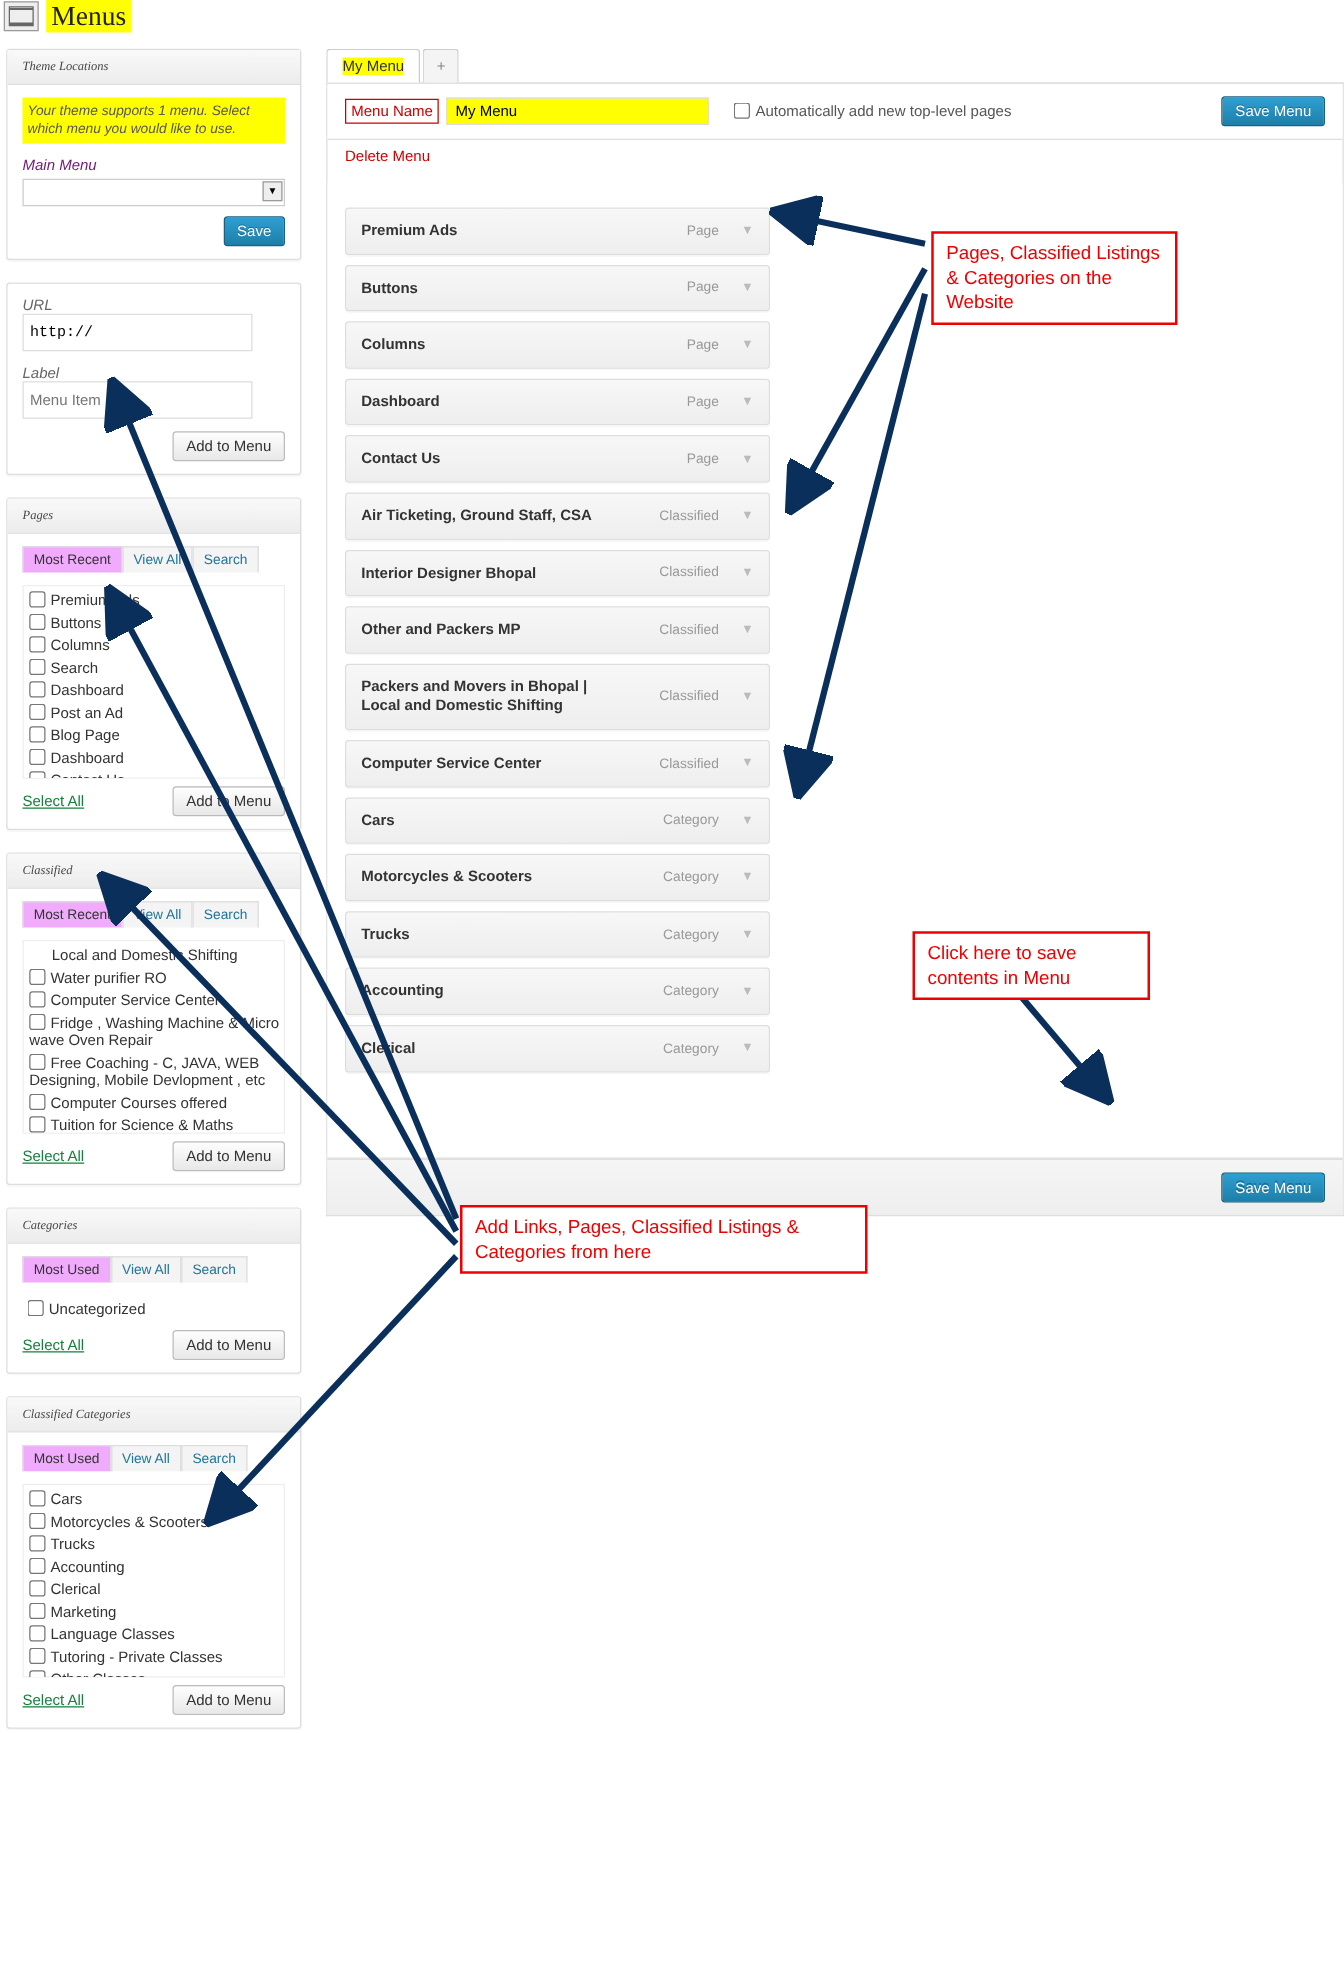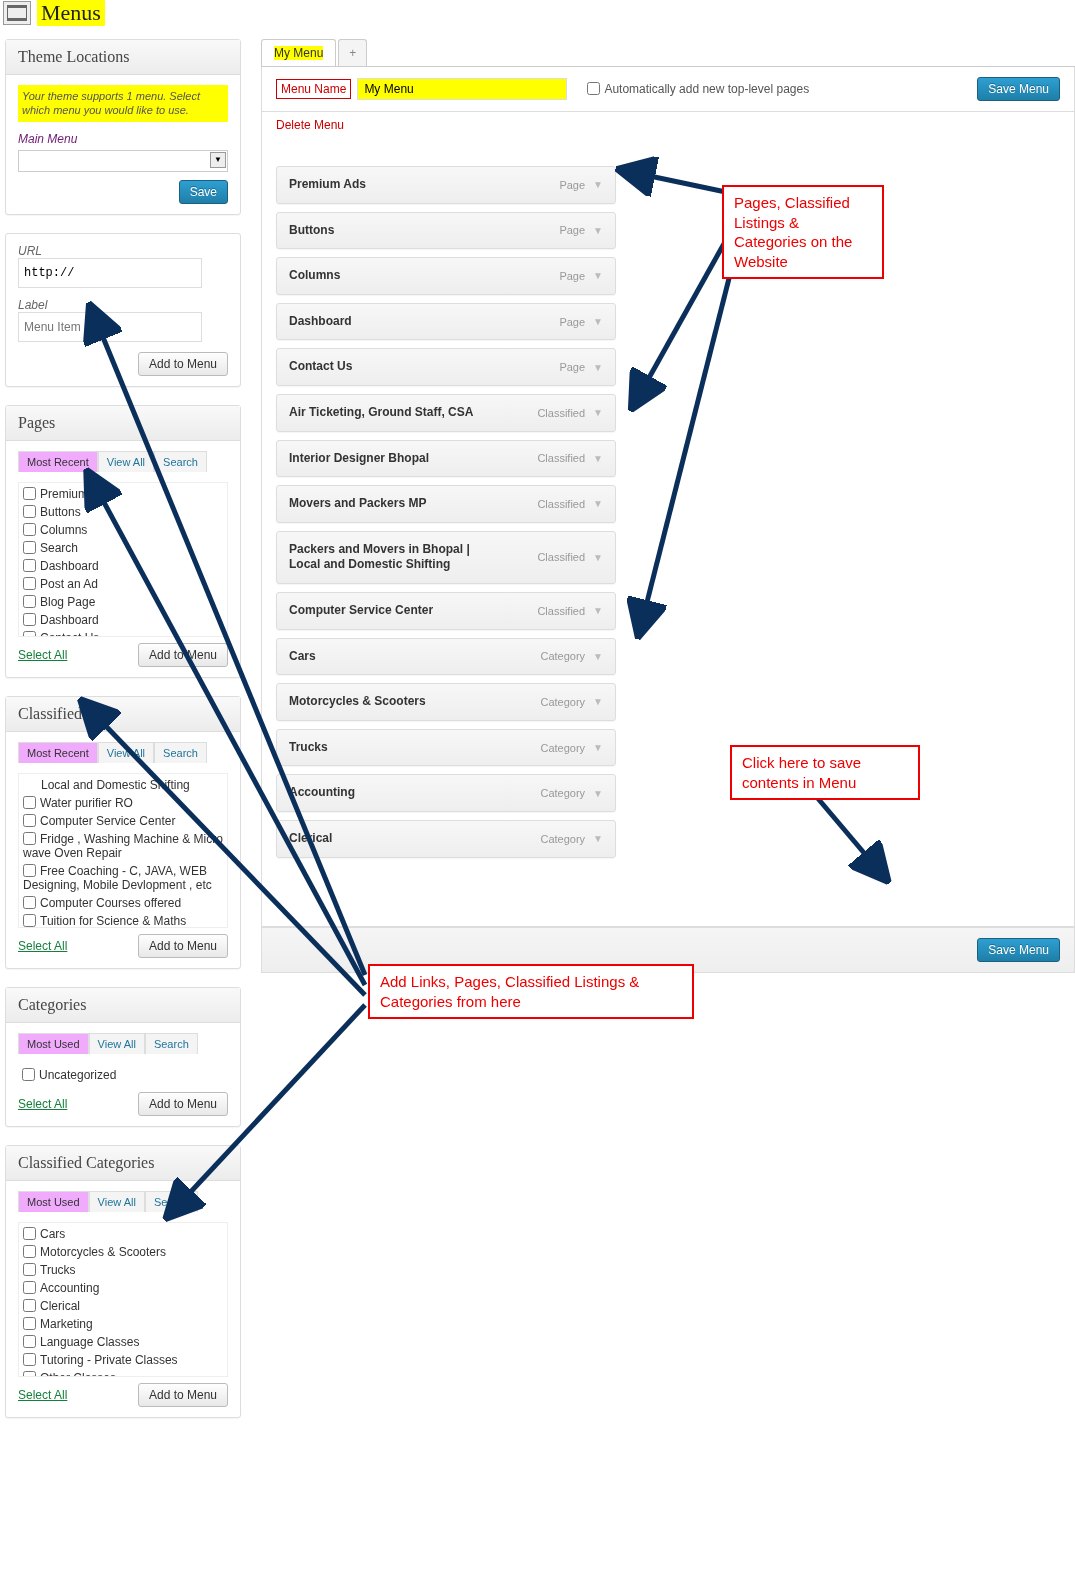--- a/index.html
+++ b/index.html
@@ -5,21 +5,21 @@
 * { box-sizing: border-box; margin: 0; padding: 0; }
 body { font-family: Arial, sans-serif; font-size: 12px; color: #333; background: #fff; width: 1075px; position: relative; }
 .page { display: flex; padding: 5px 0 0 5px; }
 .header-row { display: flex; align-items: center; margin-bottom: 8px; padding-left: 3px; }
 .menus-icon { width: 28px; height: 24px; border: 1px solid #999; background: #eee; display: flex; align-items: center; justify-content: center; margin-right: 6px; }
 .menus-icon::before { content: ""; display: block; width: 18px; height: 14px; border: 1px solid #666; box-shadow: inset 0 4px 0 -2px #666, inset 0 -4px 0 -2px #666; }
 .page-title { font-size: 22px; font-weight: normal; background: #ffff00; padding: 0 4px; font-family: Georgia, serif; color: #222; }
 .left { width: 236px; flex-shrink: 0; }
 .right { flex: 1; padding-left: 20px; }
 .postbox { border: 1px solid #ddd; background: #fff; margin-bottom: 18px; border-radius: 3px; box-shadow: 0 1px 1px rgba(0,0,0,0.04); }
-.postbox h3 { font-size: 16px; font-weight: normal; font-family: Georgia, serif; color: #464646; padding: 8px 12px; background: linear-gradient(#f9f9f9,#ececec); border-bottom: 1px solid #ddd; }
+.postbox h3 { font-size: 10px; font-weight: normal; font-family: Georgia, serif; color: #464646; padding: 8px 12px; background: linear-gradient(#f9f9f9,#ececec); border-bottom: 1px solid #ddd; font-style: italic; }
 .postbox .inside { padding: 10px 12px; }
 .notice { background: #ffff00; font-style: italic; color: #555; padding: 4px; margin-bottom: 10px; font-size: 11px; line-height: 1.3; }
 .form-row { margin-bottom: 10px; }
 .form-row label { font-style: italic; color: #666; display: inline-block; width: 45px; font-size: 12px; }
 .form-row input[type=text] { border: 1px solid #ddd; padding: 7px 5px; font-size: 12px; width: 184px; font-family: "Courier New", monospace; }
 .form-row input.label-inp { font-family: Arial, sans-serif; }
 .select-wrap { position: relative; margin-bottom: 8px; }
 .select-wrap select { width: 100%; height: 22px; border: 1px solid #ccc; background: #fff; -webkit-appearance: none; appearance: none; padding-left: 4px; }
 .select-arrow { position: absolute; right: 2px; top: 2px; width: 16px; height: 16px; background: #eee; border: 1px solid #999; pointer-events: none; display: flex; align-items: center; justify-content: center; }
 .select-arrow::before { content: "▼"; font-size: 8px; color: #000; }
@@ -49,21 +49,21 @@
 .menu-name-input { border: 1px solid #ddd; padding: 3px 6px; font-size: 12px; width: 210px; }
 .auto-add { margin-left: 20px; font-size: 12px; color: #555; }
 .auto-add input { margin-right: 4px; vertical-align: -2px; }
 .save-top { margin-left: auto; }
 .delete-row { padding: 6px 14px 14px; }
 .delete-link { color: #c00; font-size: 12px; cursor: pointer; }
 .menu-body { padding: 20px 14px 60px; background: #fff; border-bottom: 1px solid #ddd; }
 .menu-item { width: 340px; margin-bottom: 8px; }
 .menu-item-bar { display: flex; align-items: center; justify-content: space-between; background: linear-gradient(#f7f7f7,#eee); border: 1px solid #ddd; border-radius: 3px; padding: 10px 12px; box-shadow: 0 1px 1px rgba(0,0,0,0.04); cursor: move; }
 .menu-item-title { font-size: 12px; font-weight: bold; color: #333; max-width: 200px; line-height: 1.3; }
-.menu-item-type { font-size: 11px; color: #999; display: flex; align-items: center; gap: 8px; }
+.menu-item-type { font-size: 11px; color: #999; display: flex; align-items: center; gap: 18px; }
 .menu-item-type .chev { color: #bbb; font-size: 10px; }
 .menu-footer { background: linear-gradient(#f5f5f5,#eee); border-top: 1px solid #ddd; padding: 10px 14px; text-align: right; }
 
 .anno-box { position: absolute; border: 2px solid #e00; color: #e00; font-size: 15px; padding: 6px 10px; line-height: 1.3; background: #fff; z-index: 10; pointer-events: none; }
 svg.arrow { position: absolute; z-index: 9; pointer-events: none; }
 svg.arrow path { fill: #0b2f5b; stroke: #0b2f5b; }
 svg.arrow line { stroke: #0b2f5b; stroke-width: 5; }
 </style>
 </head>
 <body>
@@ -277,21 +277,21 @@
             <div class="menu-item-bar">
               <span class="menu-item-title">Interior Designer Bhopal</span>
               <span class="menu-item-type">
                 <span>Classified</span>
                 <span class="chev">▼</span>
               </span>
             </div>
           </div>
           <div class="menu-item">
             <div class="menu-item-bar">
-              <span class="menu-item-title">Movers and Packers MP</span>
+              <span class="menu-item-title">Other and Packers MP</span>
               <span class="menu-item-type">
                 <span>Classified</span>
                 <span class="chev">▼</span>
               </span>
             </div>
           </div>
           <div class="menu-item">
             <div class="menu-item-bar">
               <span class="menu-item-title">Packers and Movers in Bhopal | Local and Domestic Shifting</span>
               <span class="menu-item-type">
@@ -355,21 +355,21 @@
             </div>
           </div>
         </div>
       <div class="menu-footer">
         <button class="btn btn-primary">Save Menu</button>
       </div>
     </div>
   </div>
 </div>
 
-<div class="anno-box" style="left:722px; top:185px; width:162px;">Pages, Classified Listings &amp; Categories on the Website</div>
+<div class="anno-box" style="left:745px; top:185px; width:197px;">Pages, Classified Listings &amp; Categories on the Website</div>
 <div class="anno-box" style="left:730px; top:745px; width:190px;">Click here to save contents in Menu</div>
 <div class="anno-box" style="left:368px; top:964px; width:326px;">Add Links, Pages, Classified Listings &amp; Categories from here</div>
 
 <svg class="arrow" style="left:0;top:0;" width="1075" height="1576">
   <defs>
       <marker id="ah" markerWidth="8" markerHeight="8" refX="2" refY="4" orient="auto">
         <path d="M0,0 L8,4 L0,8 Z" fill="#0b2f5b"></path>
       </marker>
     </defs>
 

